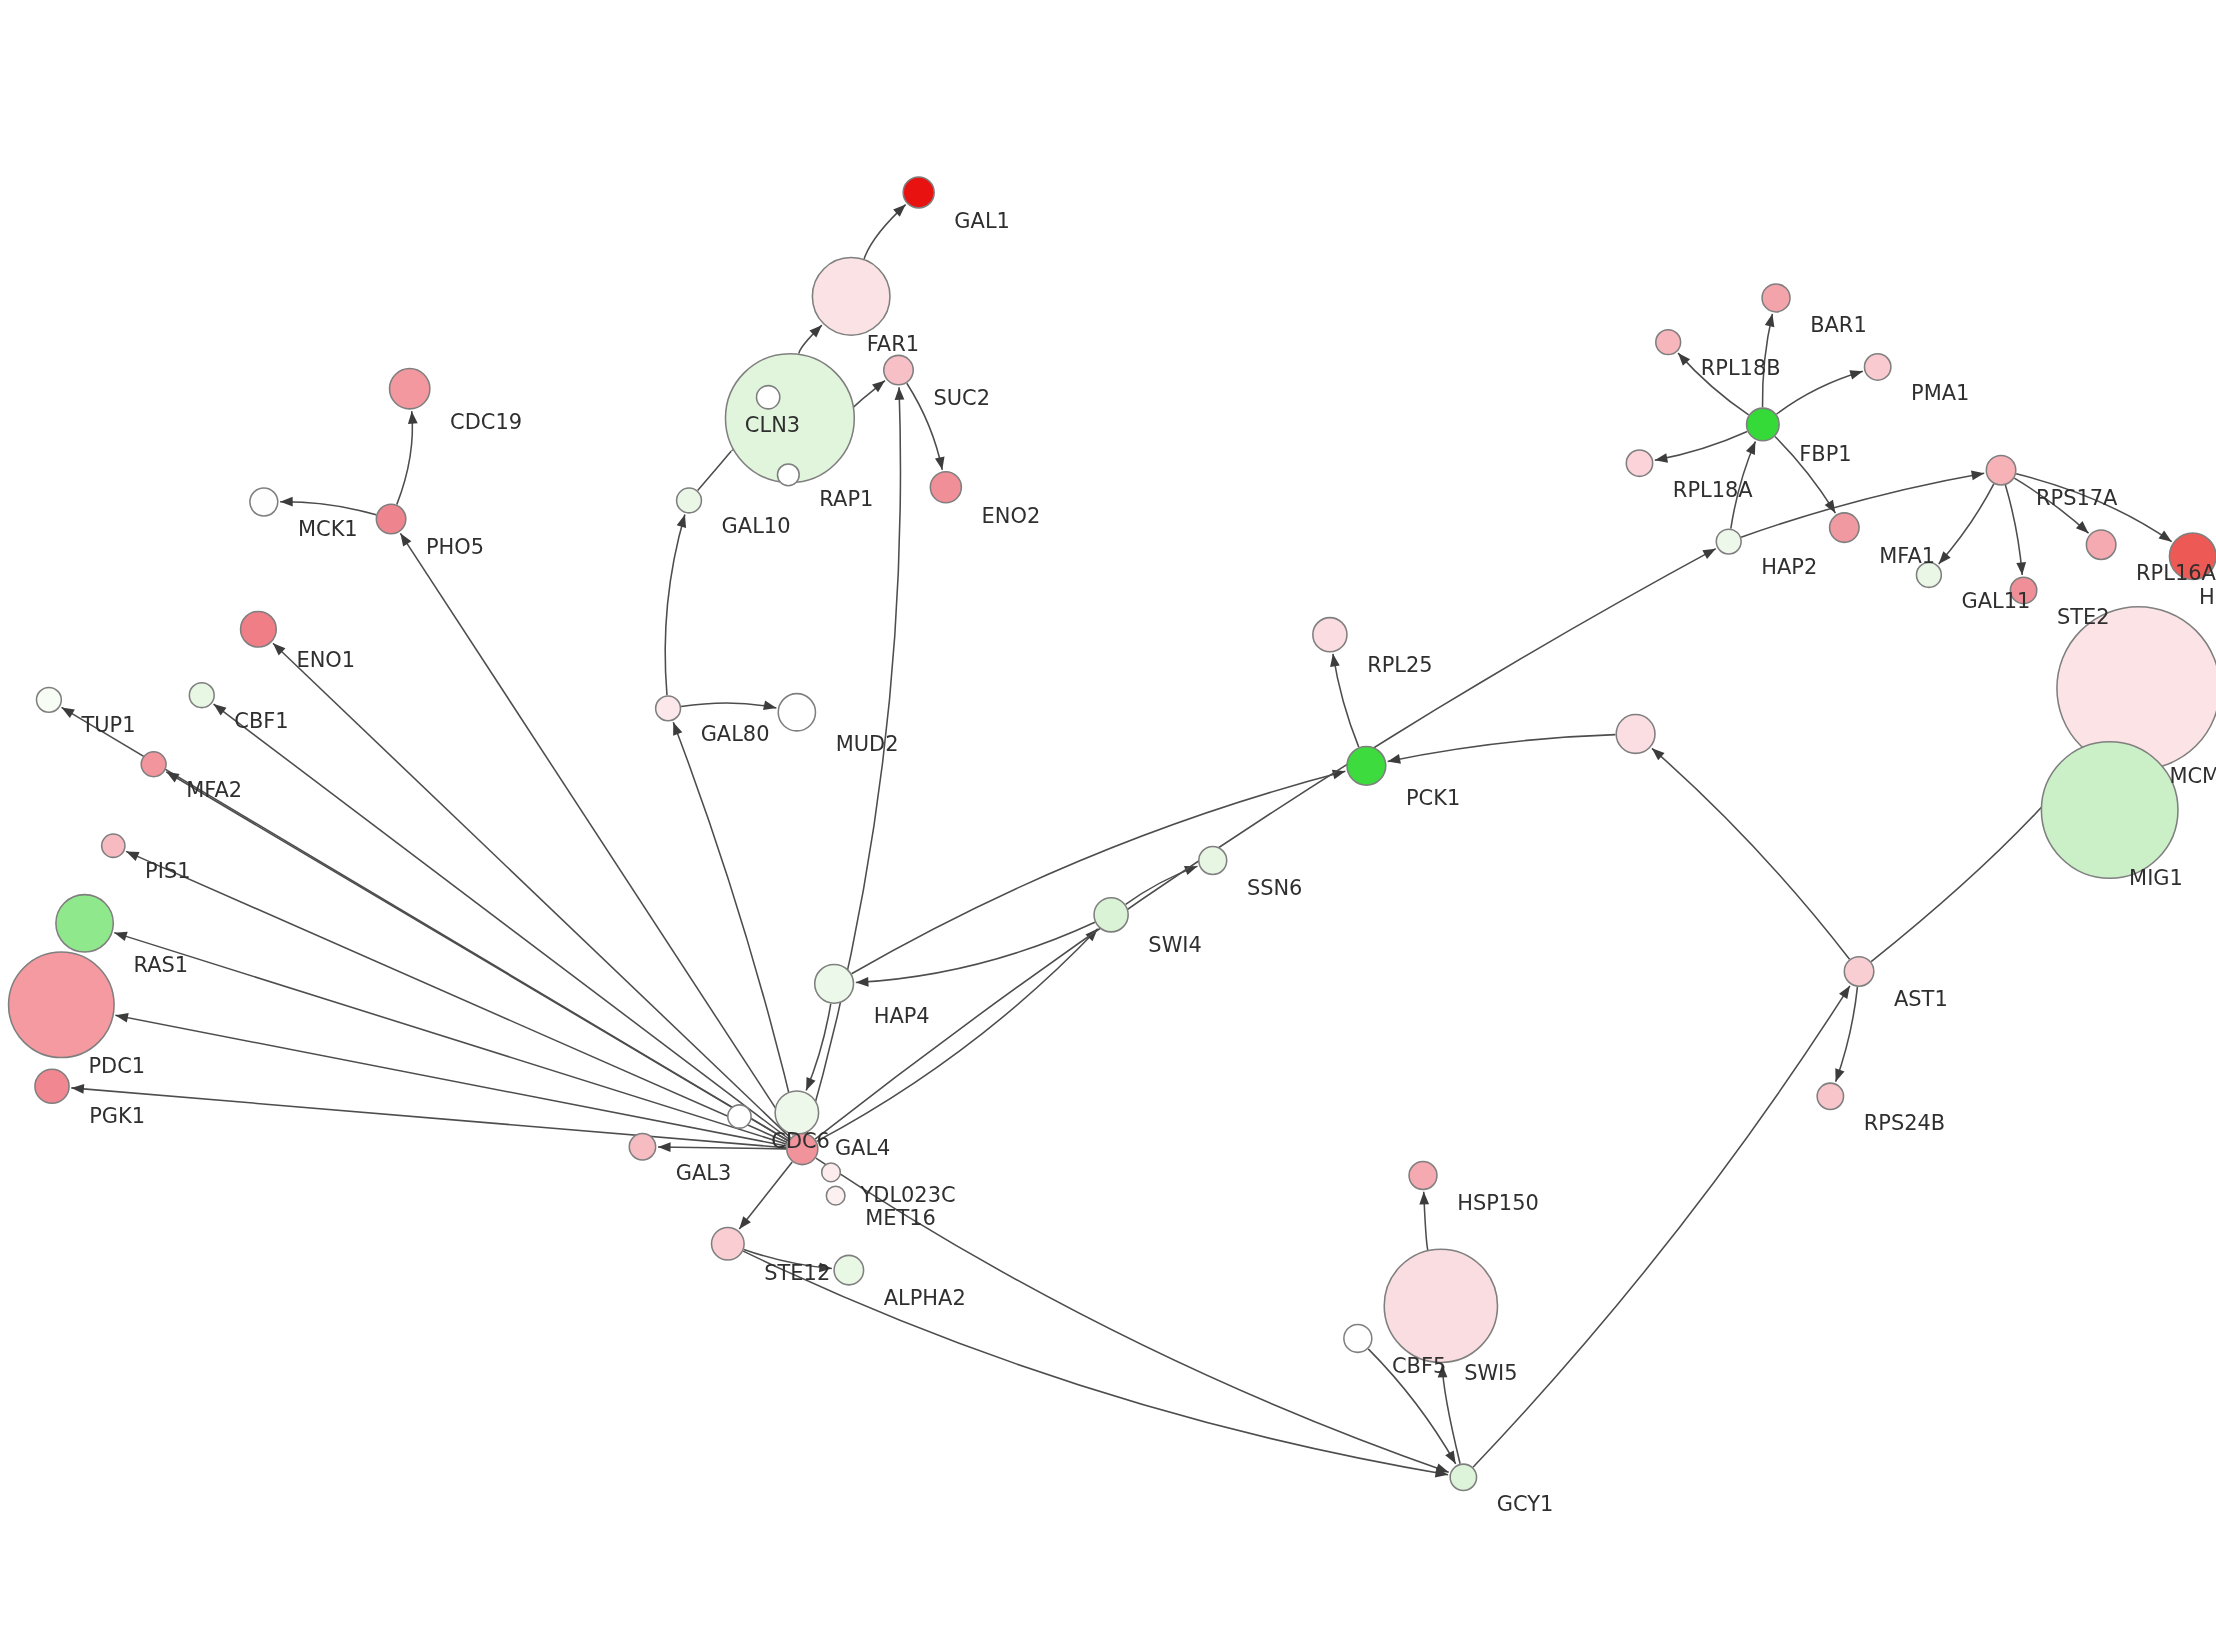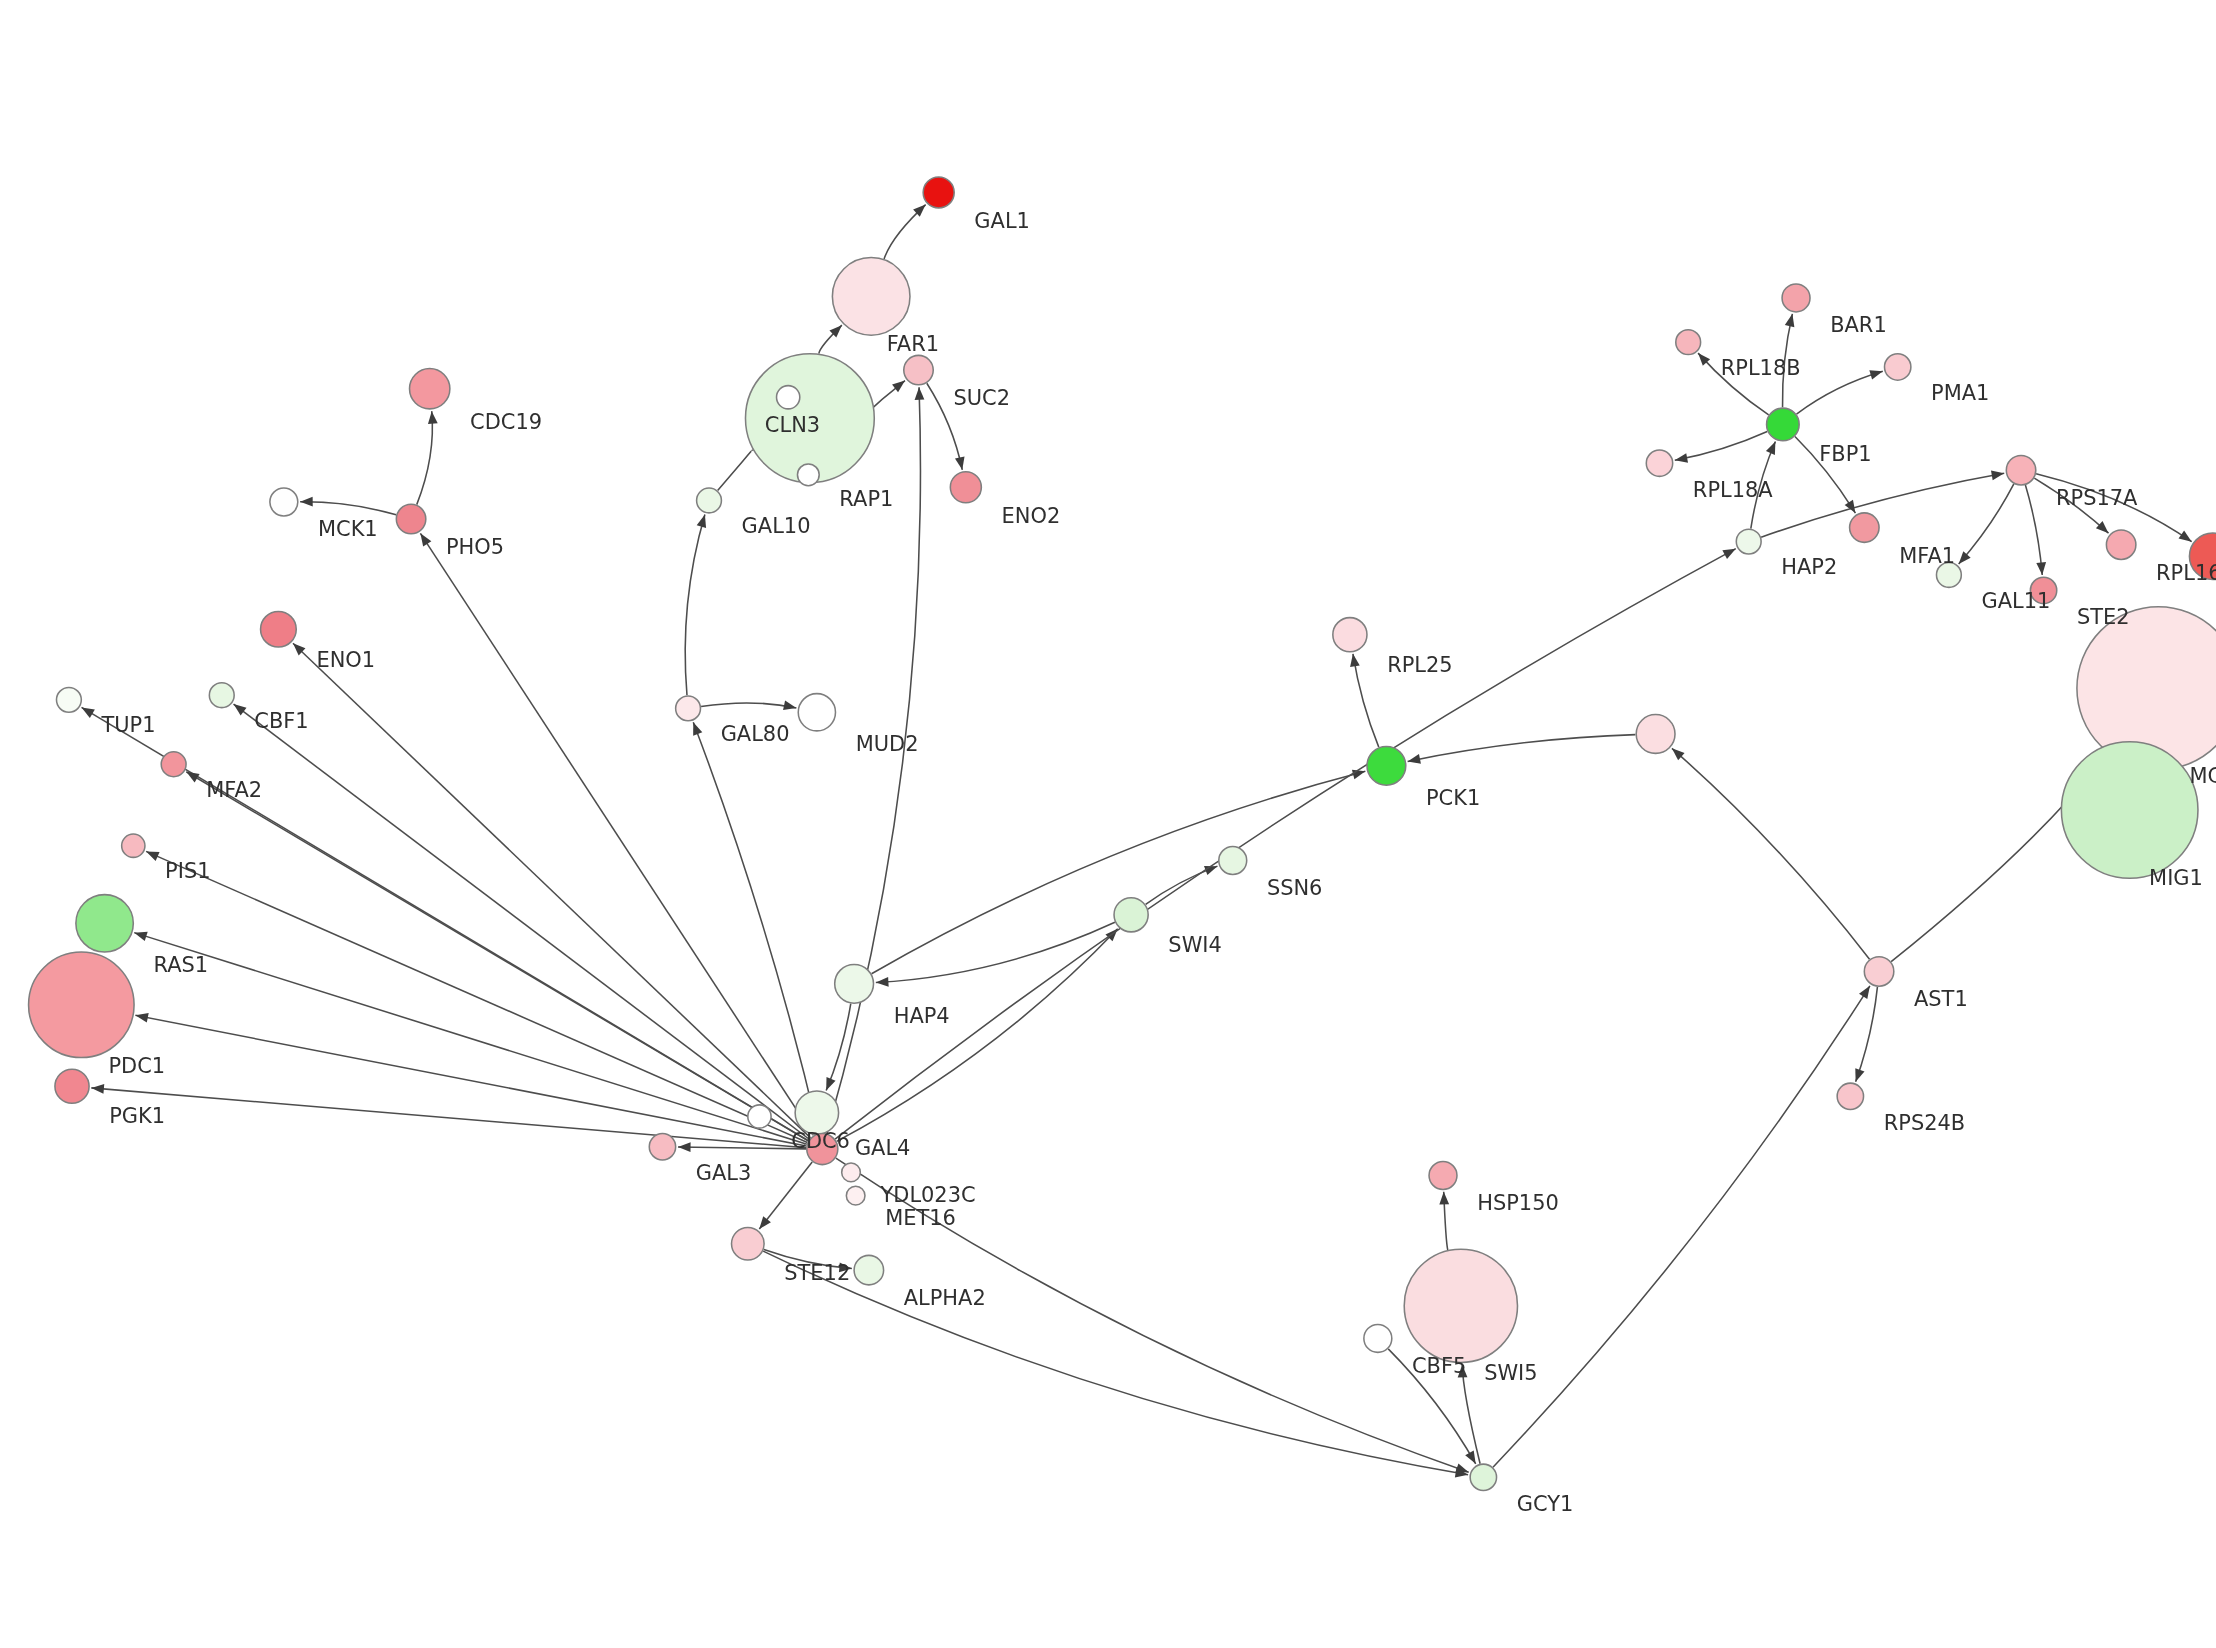--- a/index.html
+++ b/index.html
@@ -10,21 +10,20 @@
   body {
     width: 2216px;
     height: 1648px;
     position: relative;
     font-family: "DejaVu Sans", "Liberation Sans", sans-serif;
     overflow: hidden;
   }
   #network-wrap {
     position: absolute;
     inset: 0;
-    margin-left: 20px;
   }
   svg {
     display: block;
     width: 2216px;
     height: 1648px;
   }
   .edge {
     fill: none;
     stroke: #4d4d4d;
     stroke-width: 2;

